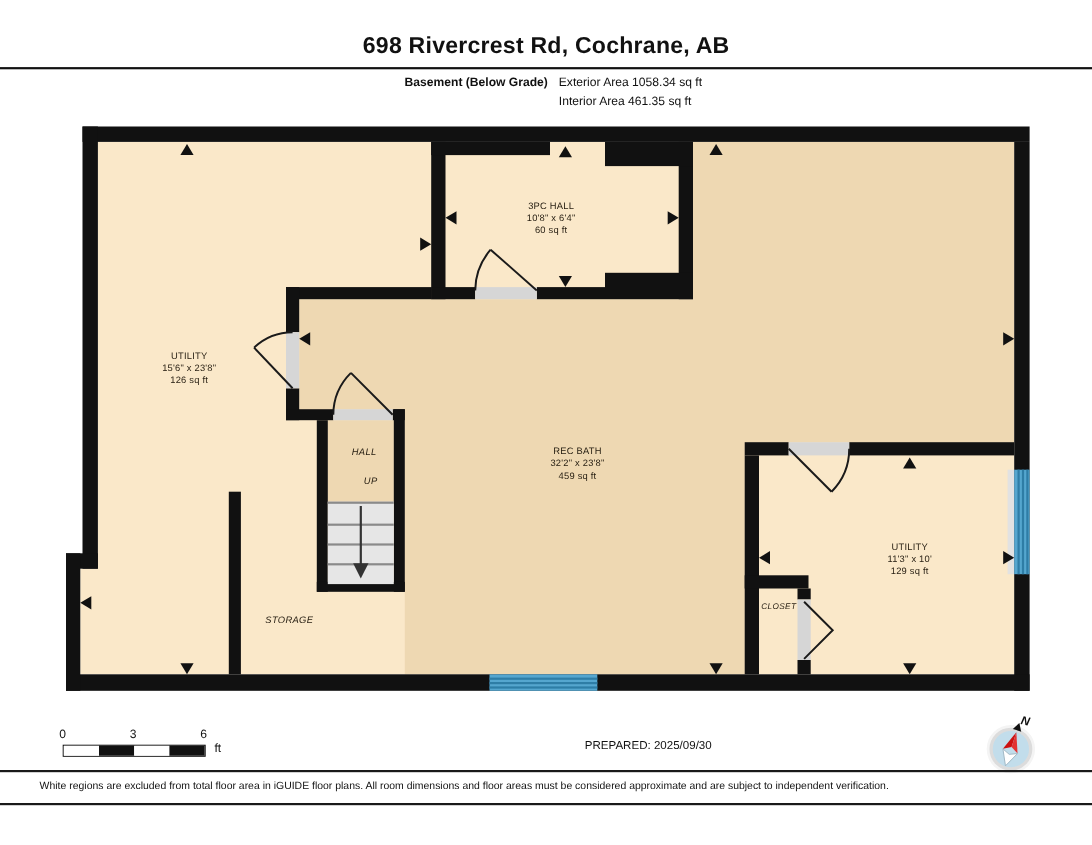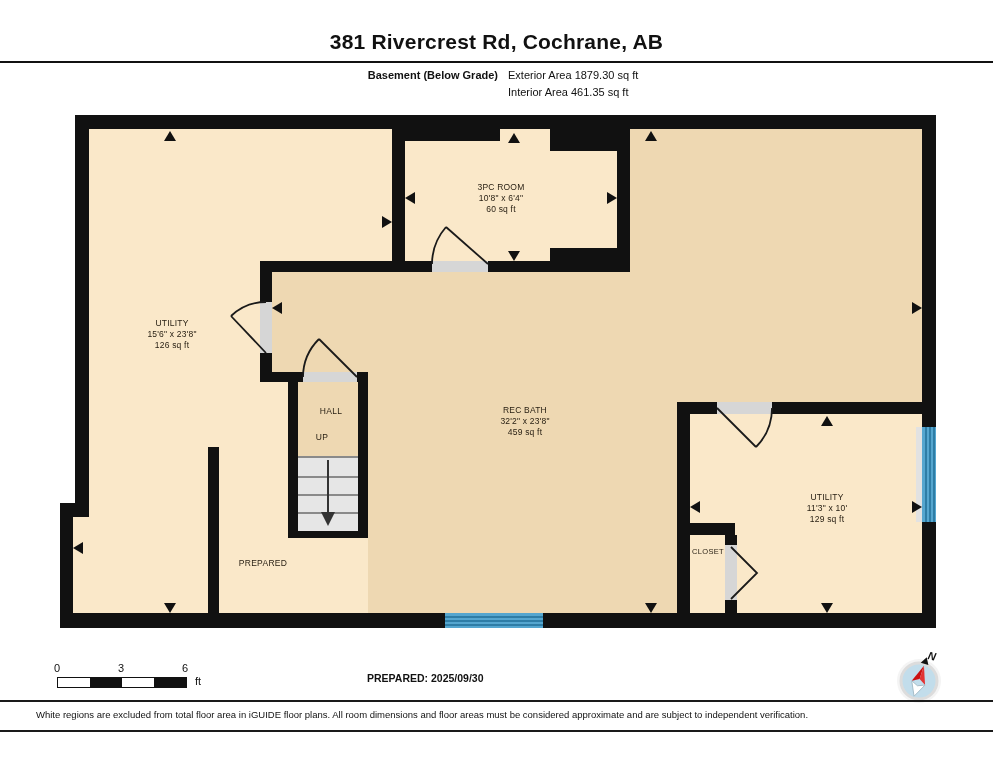--- a/index.html
+++ b/index.html
@@ -20,47 +20,47 @@
   .winblue{position:absolute;background:#55a6cf;}
   .winline-v{position:absolute;width:2px;background:#2e7da6;}
   .winline-h{position:absolute;height:2px;background:#2e7da6;}
   .sill{position:absolute;background:#e2e2e2;}
   .stairs{position:absolute;left:298px;top:456px;width:60px;height:73px;background:#e6e6e6;border-top:2px solid #8a8a8a;}
   .tread{position:absolute;left:0;width:100%;height:2px;background:#8a8a8a;}
 
   
   .room-label{position:absolute;transform:translateX(-50%);text-align:center;
               font-size:8.5px;line-height:11px;color:#241c10;white-space:nowrap;letter-spacing:.2px;}
-  .small-label{position:absolute;transform:translateX(-50%);font-size:8.5px;color:#241c10;white-space:nowrap;letter-spacing:.3px;}
+  .small-label{position:absolute;transform:translateX(-50%);font-size:8.5px;color:#241c10;white-space:nowrap;letter-spacing:.3px;font-style:italic;}
 
   
   .arr{position:absolute;width:0;height:0;}
   .arr-up{border-left:6px solid transparent;border-right:6px solid transparent;border-bottom:10px solid #111;}
   .arr-down{border-left:6px solid transparent;border-right:6px solid transparent;border-top:10px solid #111;}
   .arr-left{border-top:6px solid transparent;border-bottom:6px solid transparent;border-right:10px solid #111;}
   .arr-right{border-top:6px solid transparent;border-bottom:6px solid transparent;border-left:10px solid #111;}
 
   
   .scale-num{position:absolute;top:0;font-size:11px;transform:translateX(-50%);}
   .scale-bar{position:absolute;left:0;top:15px;width:128px;height:9px;border:1.5px solid #111;display:flex;}
   .scale-bar div{height:100%;}
   .ft-label{position:absolute;left:138px;top:13px;font-size:11px;}
-  .prepared{left:367px;top:672px;width:280px;text-align:left;font-size:10.5px;font-weight:bold;}
+  .prepared{left:367px;top:672px;width:280px;text-align:right;font-size:10.5px;font-weight:normal;}
   .rule-bottom-1{left:0;top:700px;width:100%;height:2px;background:#1a1a1a;}
   .rule-bottom-2{left:0;top:730px;width:100%;height:2px;background:#1a1a1a;}
   .disclaimer{left:36px;top:709px;width:930px;font-size:9.5px;color:#111;}
   .north-label{left:928px;top:650px;font-size:11px;font-weight:bold;font-style:italic;transform:rotate(12deg);}
 </style>
 </head>
 <body>
 
-<div class="abs title">381 Rivercrest Rd, Cochrane, AB</div>
+<div class="abs title">698 Rivercrest Rd, Cochrane, AB</div>
 <div class="abs title-rule"></div>
 <div class="abs floor-label">Basement (Below Grade)</div>
-<div class="abs area-line1">Exterior Area 1879.30 sq ft</div>
+<div class="abs area-line1">Exterior Area 1058.34 sq ft</div>
 <div class="abs area-line2">Interior Area 461.35 sq ft</div>
 
 <div class="abs" style="left:0;top:0;width:993px;height:768px;">
 
   <svg style="position:absolute;left:0;top:0;" width="993" height="768">
     <polygon points="89,129 922,129 922,613 73,613 73,517 89,517" fill="#fae8c9"></polygon>
     <polygon points="272,272 630,272 630,129 922,129 922,402 677,402 677,613 368,613 368,372 272,372" fill="#eed8b2"></polygon>
     <rect x="298" y="382" width="60" height="147" fill="#eed8b2"></rect>
   </svg>
 
@@ -138,38 +138,38 @@
       <polygon points="321,512 335,512 328,526" fill="#333"></polygon>
     </g>
   </svg>
 
   <div class="room-label" style="left:172px;top:318px;">
     <div>UTILITY</div>
     <div>15'6" x 23'8"</div>
     <div>126 sq ft</div>
   </div>
   <div class="room-label" style="left:501px;top:182px;">
-    <div>3PC ROOM</div>
+    <div>3PC HALL</div>
     <div>10'8" x 6'4"</div>
     <div>60 sq ft</div>
   </div>
   <div class="room-label" style="left:525px;top:405px;">
     <div>REC BATH</div>
     <div>32'2" x 23'8"</div>
     <div>459 sq ft</div>
   </div>
   <div class="room-label" style="left:827px;top:492px;">
     <div>UTILITY</div>
     <div>11'3" x 10'</div>
     <div>129 sq ft</div>
   </div>
   <div class="small-label" style="left:331px;top:406px;">HALL</div>
-  <div class="small-label" style="left:322px;top:432px;">UP</div>
+  <div class="small-label" style="left:337px;top:432px;">UP</div>
   <div class="small-label" style="left:708px;top:547px;font-size:7.5px;">CLOSET</div>
-  <div class="small-label" style="left:263px;top:558px;">PREPARED</div>
+  <div class="small-label" style="left:263px;top:558px;">STORAGE</div>
 
   <div class="arr arr-up" style="left:164px;top:131px;"></div>
   <div class="arr arr-right" style="left:382px;top:216px;"></div>
   <div class="arr arr-left" style="left:73px;top:542px;"></div>
   <div class="arr arr-down" style="left:164px;top:603px;"></div>
 
   <div class="arr arr-up" style="left:508px;top:133px;"></div>
   <div class="arr arr-left" style="left:405px;top:192px;"></div>
   <div class="arr arr-right" style="left:607px;top:192px;"></div>
   <div class="arr arr-down" style="left:508px;top:251px;"></div>

